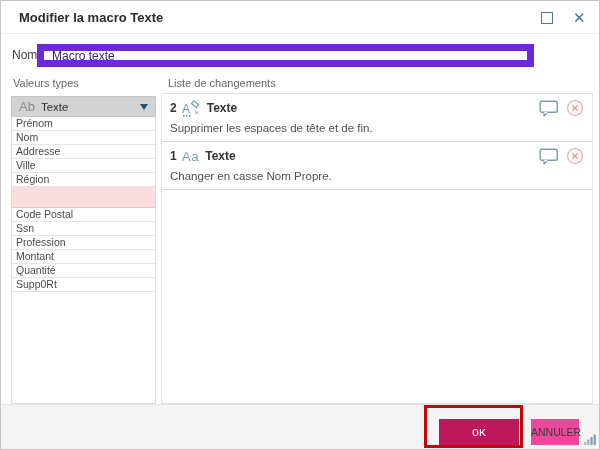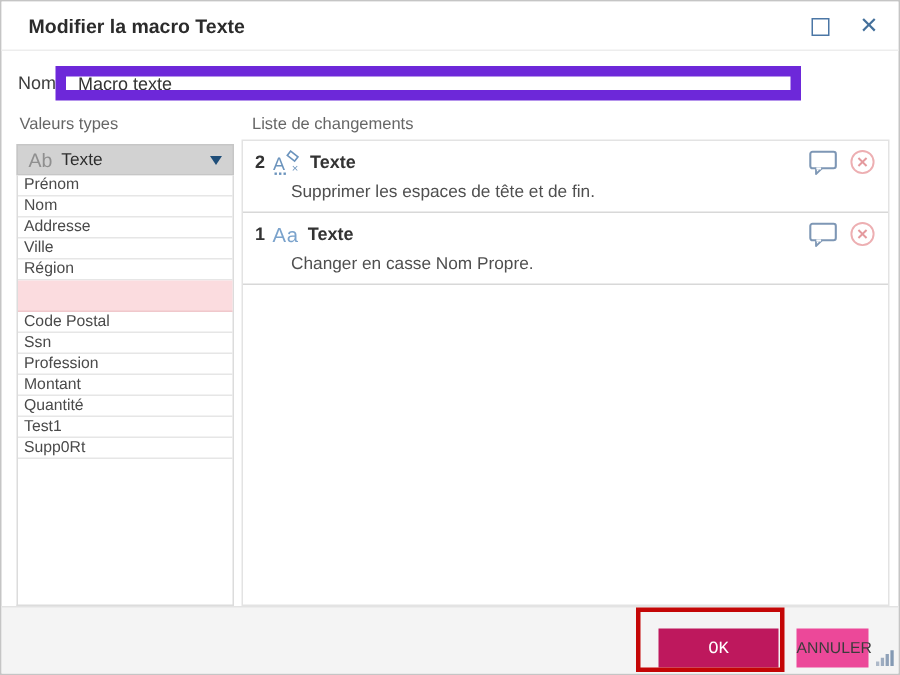--- a/index.html
+++ b/index.html
@@ -48,21 +48,21 @@
   .changes { position: absolute; left: 160px; top: 92px; width: 432px; height: 311px;
              background: #fff; border: 1px solid #E3E3E3; }
   .change-item { border-bottom: 1px solid #D8D8D8; padding: 4px 8px 7px 8px; }
   .change-head { display: flex; align-items: center; height: 20px; }
   .change-num { font-size: 12px; font-weight: 700; color: #333; }
   .change-icon { margin-left: 5px; display: flex; align-items: center; }
   .aa-glyph { font-size: 13.5px; color: #7BA3CC; letter-spacing: 0.5px; text-align: center; }
   .change-title { font-size: 12px; font-weight: 700; color: #333; margin-left: 6px; }
   .head-icons { margin-left: auto; display: flex; align-items: center; gap: 7px; }
   .icon-btn { background: none; border: none; padding: 0; cursor: pointer; display: flex; }
-  .change-desc { font-size: 11.5px; color: #4F4F4F; margin-top: 4px; margin-left: 24px; }
+  .change-desc { font-size: 11.5px; color: #4F4F4F; margin-top: 4px; }
 
   
   .footer { position: absolute; left: 0; right: 0; top: 403px; height: 47px;
             background: #F4F4F4; border-top: 1px solid #E3E3E3; }
   .annotation { position: absolute; left: 423px; top: 0; width: 99px; height: 43px;
                 border: 3px solid #C40606; pointer-events: none; }
   .ok-btn { position: absolute; left: 438px; top: 14px; width: 80px; height: 26px;
             background: #be185d; color: #fff; border: none; font-size: 11.5px;
             font-family: Liberation Mono, monospace; cursor: pointer; }
   .cancel-btn { position: absolute; left: 530px; top: 14px; width: 48px; height: 26px;
@@ -97,21 +97,20 @@
     <div class="type-row">Nom</div>
     <div class="type-row">Addresse</div>
     <div class="type-row">Ville</div>
     <div class="type-row">Région</div>
     <div class="type-row highlight"></div>
     <div class="type-row">Code Postal</div>
     <div class="type-row">Ssn</div>
     <div class="type-row">Profession</div>
     <div class="type-row">Montant</div>
     <div class="type-row">Quantité</div>
-    <div class="type-row">Test1</div>
     <div class="type-row">Supp0Rt</div>
   </div>
 
   <div class="right-header">Liste de changements</div>
 
   <div class="changes">
 
     <div class="change-item">
       <div class="change-head">
         <span class="change-num">2</span>

